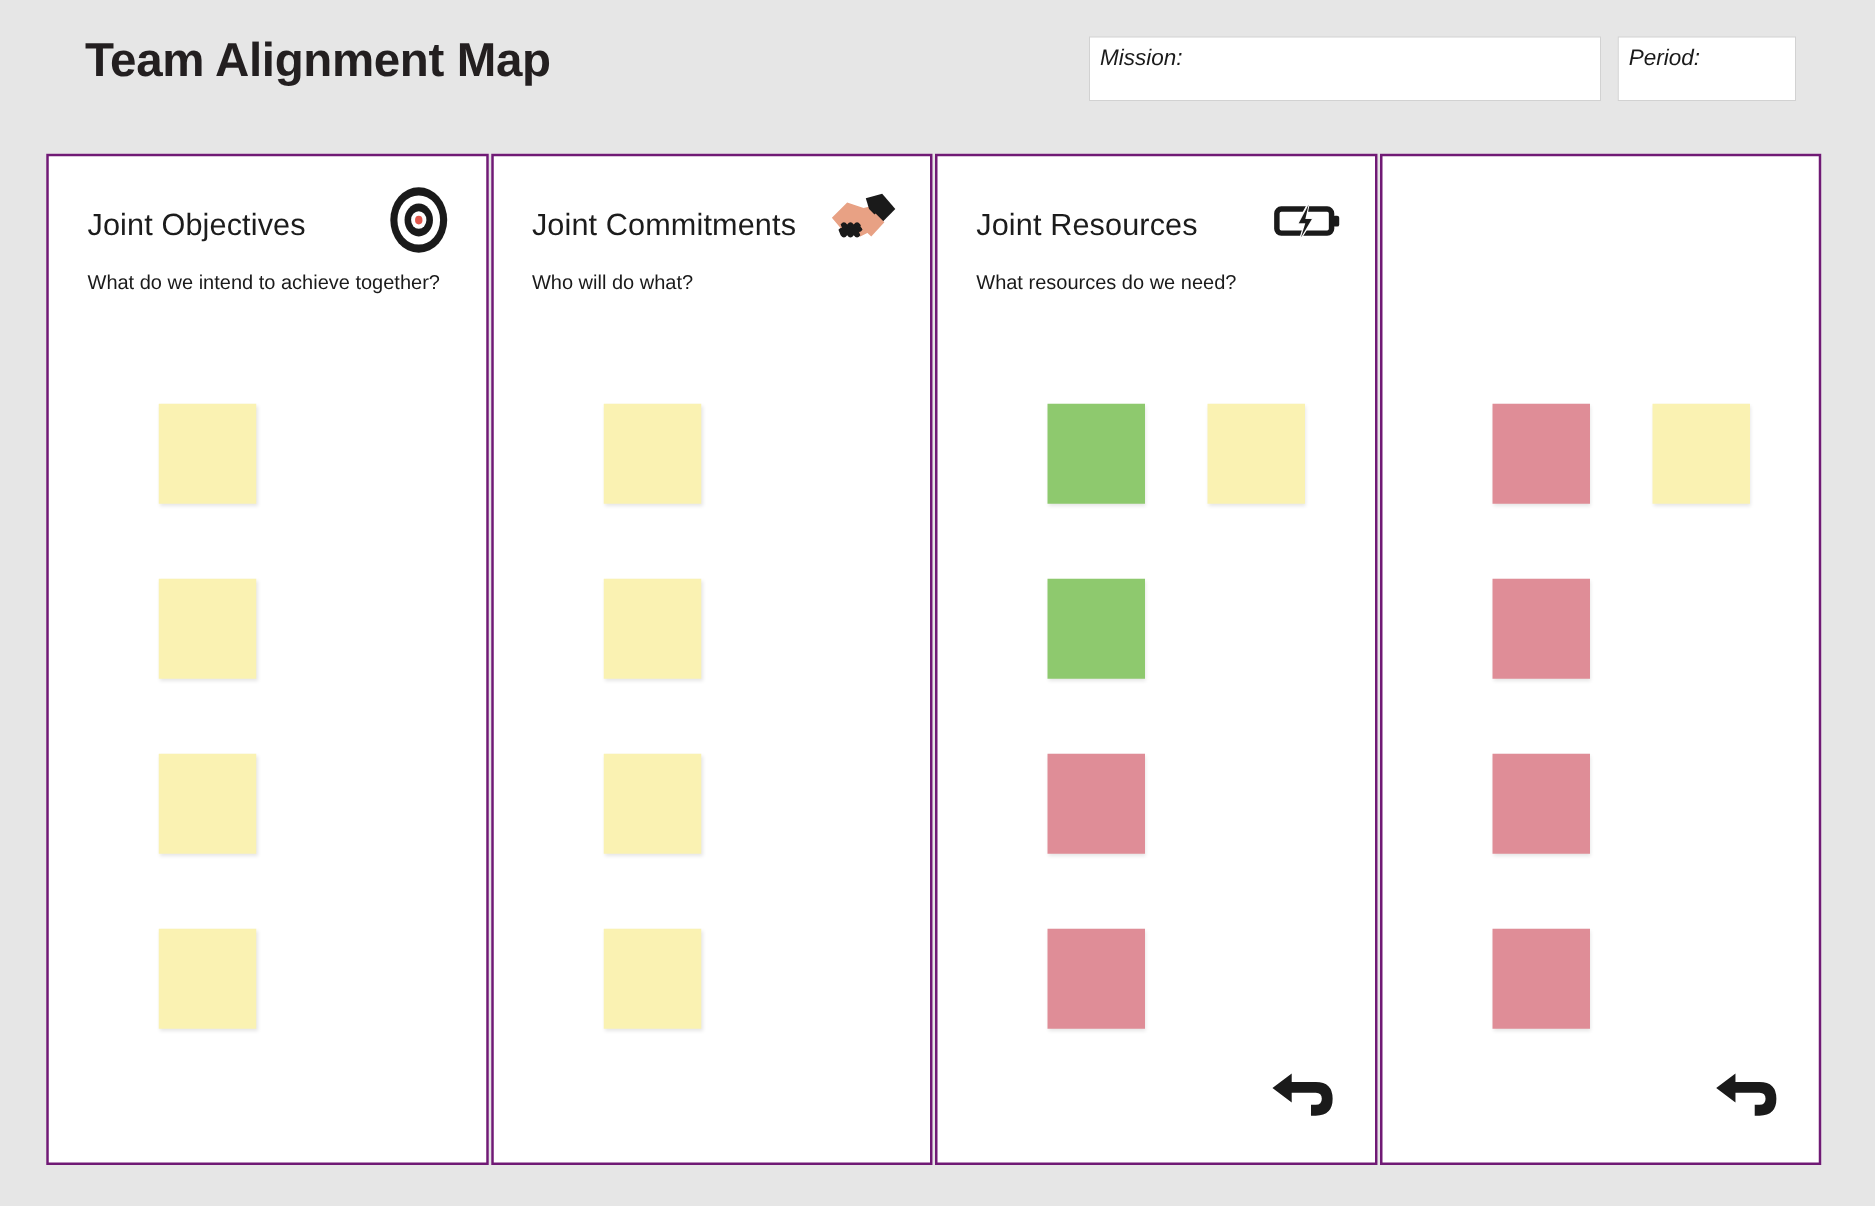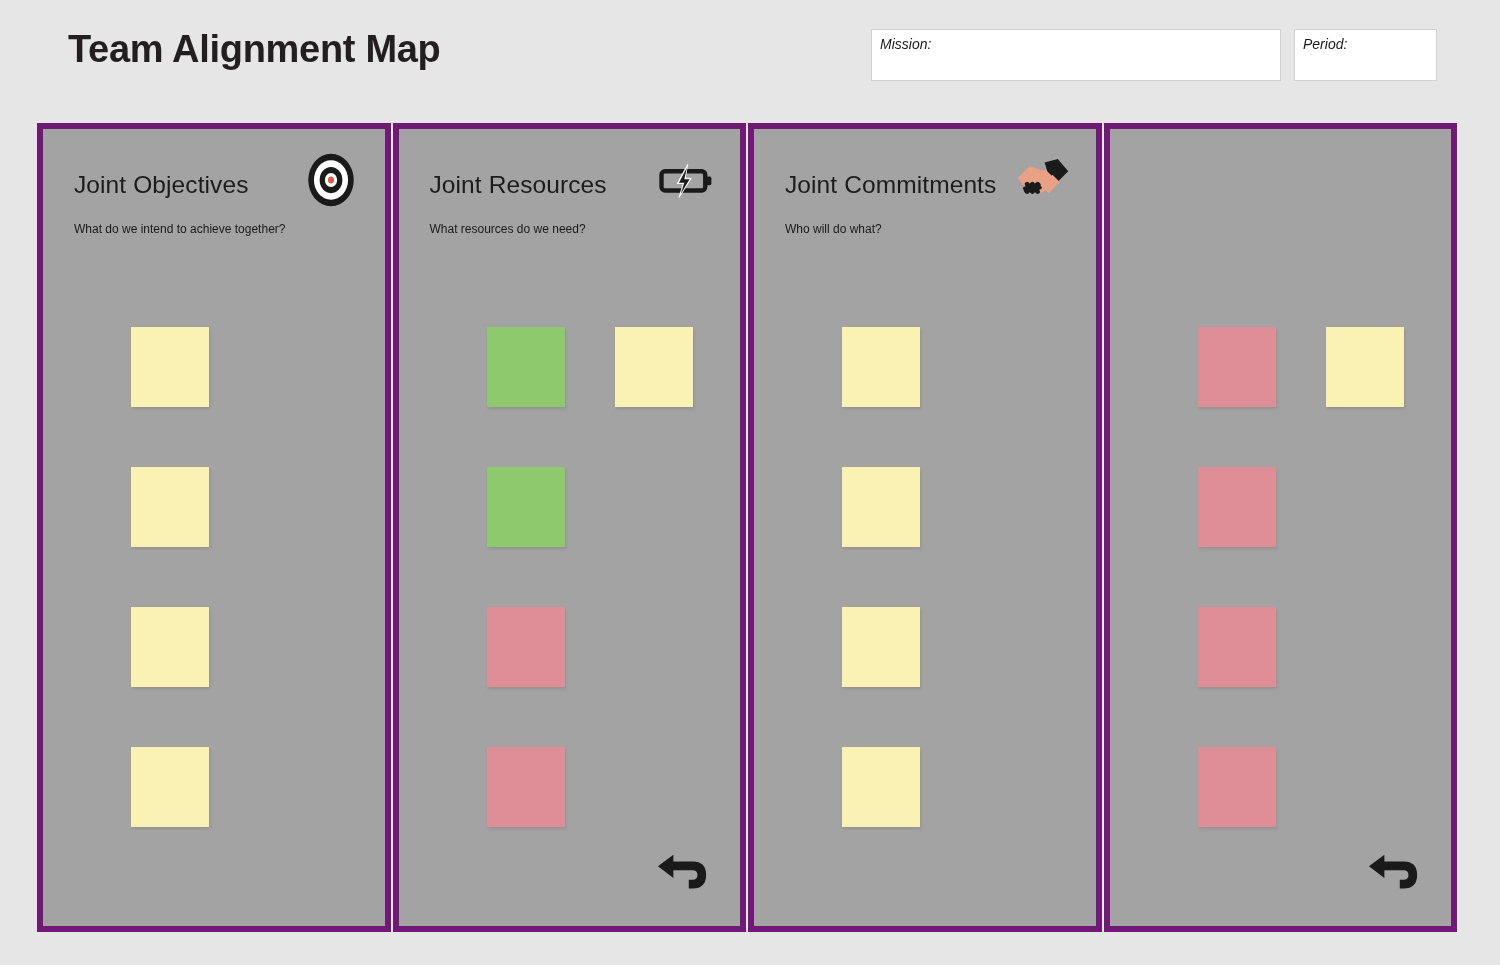--- a/index.html
+++ b/index.html
@@ -47,21 +47,21 @@
   #period-field {
     left: 1294px;
     top: 29px;
     width: 143px;
     height: 52px;
   }
   .meta-label {
     position: absolute;
     left: 8px;
     top: 6px;
-    font-size: 14px;
+    font-size: 18px;
     font-style: italic;
     color: #1a1a1a;
     white-space: nowrap;
   }
   .meta-input {
     position: absolute;
     left: 0; top: 22px;
     width: 100%;
     height: 29px;
     border: none;
@@ -78,22 +78,22 @@
   #board {
     position: absolute;
     left: 37px;
     top: 123px;
     width: 1420px;
     height: 809px;
     display: flex;
   }
   .panel {
     position: relative;
-    background: #a3a3a3;
-    border: 6px solid #701a75;
+    background: #ffffff;
+    border: 2px solid #701a75;
     box-sizing: border-box;
     flex: 1 1 0;
     margin-right: 2px;
     overflow: hidden;
     padding-left: 24px;
   }
   .panel:last-child { margin-right: 0; }
 
   .panel-head {
     position: absolute;
@@ -108,21 +108,21 @@
     font-size: 24.5px;
     font-weight: normal;
     color: #1c1c1c;
     white-space: nowrap;
     letter-spacing: 0.1px;
   }
   .panel-subtitle {
     position: absolute;
     left: 31px;
     top: 93px;
-    font-size: 12px;
+    font-size: 16px;
     color: #1a1a1a;
     white-space: nowrap;
   }
   .panel-icon {
     position: absolute;
     right: 22px;
     top: 23px;
     width: 64px;
     height: 56px;
   }
@@ -200,66 +200,66 @@
       </div>
       <div class="notes-area">
         <div class="note yellow nc0 nr0"></div>
         <div class="note yellow nc0 nr1"></div>
         <div class="note yellow nc0 nr2"></div>
         <div class="note yellow nc0 nr3"></div>
       </div>
     </div>
     <div class="panel">
       <div class="panel-head">
-        <div class="panel-title">Joint Resources</div>
-        <div class="panel-subtitle">What resources do we need?</div>
-        <div class="panel-icon">
-          <svg id="def-charging-battery-icon" width="64" height="56" viewBox="0 0 64 64" xmlns="http://www.w3.org/2000/svg">
-    <rect x="4" y="22" width="50" height="22" rx="4" ry="4" fill="none" stroke="#1a1a1a" stroke-width="5"></rect>
-    <rect x="55" y="28" width="6" height="10" rx="2" ry="2" fill="#1a1a1a"></rect>
-    <path d="M34 14 L22 36 L29 36 L24 52 L38 30 L31 30 Z" fill="#f2f2f2" stroke="#ffffff" stroke-width="1"></path>
-    <path d="M33 18 L24 35 L30 35 L26 48 L36 31 L30 31 Z" fill="#1a1a1a"></path>
-  </svg>
-        </div>
-      </div>
-      <div class="notes-area">
-        <div class="note green nc0 nr0"></div>
-        <div class="note yellow nc1 nr0"></div>
-        <div class="note green nc0 nr1"></div>
-        <div class="note red nc0 nr2"></div>
-        <div class="note red nc0 nr3"></div>
-      </div>
-      <div class="return-arrow">
-        <svg id="def-leftwards-arrow-with-hook-icon" width="62" height="52" viewBox="0 0 64 54" xmlns="http://www.w3.org/2000/svg">
-    <path d="M6 17 L22 5 L22 12 L42 12 Q56 12 56 26 Q56 40 42 40 L38 40 L38 31 L42 31 Q47 31 47 26 Q47 21 42 21 L22 21 L22 29 Z" fill="#1a1a1a"></path>
-  </svg>
-      </div>
-    </div>
-    <div class="panel">
-      <div class="panel-head">
         <div class="panel-title">Joint Commitments</div>
         <div class="panel-subtitle">Who will do what?</div>
         <div class="panel-icon">
           <svg id="def-handshake-icon" width="64" height="56" viewBox="0 0 64 64" xmlns="http://www.w3.org/2000/svg">
     <path d="M4 30 L18 16 L33 21 L45 18 L52 28 L40 42 L30 47 L16 44 Z" fill="#e8a184"></path>
     <path d="M35 12 L50 8 L62 22 L50 34 L38 22 Z" fill="#1a1a1a"></path>
     <path d="M12 36 q3 -4 6 0 q3 -4 6 0 q3 -4 6 0 l2 5 q-3 4 -6 0 q-3 4 -6 0 q-3 4 -6 0 Z" fill="#1a1a1a"></path>
     <path d="M10 41 q3 -4 6 0 q3 -4 6 0 q3 -4 6 0 l2 5 q-3 4 -6 0 q-3 4 -6 0 q-3 4 -6 0 Z" fill="#1a1a1a"></path>
     <path d="M30 38 L44 26 L52 34 L40 47 Z" fill="#e8a184"></path>
   </svg>
         </div>
       </div>
       <div class="notes-area">
         <div class="note yellow nc0 nr0"></div>
         <div class="note yellow nc0 nr1"></div>
         <div class="note yellow nc0 nr2"></div>
         <div class="note yellow nc0 nr3"></div>
       </div>
     </div>
     <div class="panel">
+      <div class="panel-head">
+        <div class="panel-title">Joint Resources</div>
+        <div class="panel-subtitle">What resources do we need?</div>
+        <div class="panel-icon">
+          <svg id="def-charging-battery-icon" width="64" height="56" viewBox="0 0 64 64" xmlns="http://www.w3.org/2000/svg">
+    <rect x="4" y="22" width="50" height="22" rx="4" ry="4" fill="none" stroke="#1a1a1a" stroke-width="5"></rect>
+    <rect x="55" y="28" width="6" height="10" rx="2" ry="2" fill="#1a1a1a"></rect>
+    <path d="M34 14 L22 36 L29 36 L24 52 L38 30 L31 30 Z" fill="#f2f2f2" stroke="#ffffff" stroke-width="1"></path>
+    <path d="M33 18 L24 35 L30 35 L26 48 L36 31 L30 31 Z" fill="#1a1a1a"></path>
+  </svg>
+        </div>
+      </div>
+      <div class="notes-area">
+        <div class="note green nc0 nr0"></div>
+        <div class="note yellow nc1 nr0"></div>
+        <div class="note green nc0 nr1"></div>
+        <div class="note red nc0 nr2"></div>
+        <div class="note red nc0 nr3"></div>
+      </div>
+      <div class="return-arrow">
+        <svg id="def-leftwards-arrow-with-hook-icon" width="62" height="52" viewBox="0 0 64 54" xmlns="http://www.w3.org/2000/svg">
+    <path d="M6 17 L22 5 L22 12 L42 12 Q56 12 56 26 Q56 40 42 40 L38 40 L38 31 L42 31 Q47 31 47 26 Q47 21 42 21 L22 21 L22 29 Z" fill="#1a1a1a"></path>
+  </svg>
+      </div>
+    </div>
+    <div class="panel">
       <div class="notes-area">
         <div class="note red nc0 nr0"></div>
         <div class="note yellow nc1 nr0"></div>
         <div class="note red nc0 nr1"></div>
         <div class="note red nc0 nr2"></div>
         <div class="note red nc0 nr3"></div>
       </div>
       <div class="return-arrow">
         <svg id="def-leftwards-arrow-with-hook-icon" width="62" height="52" viewBox="0 0 64 54" xmlns="http://www.w3.org/2000/svg">
     <path d="M6 17 L22 5 L22 12 L42 12 Q56 12 56 26 Q56 40 42 40 L38 40 L38 31 L42 31 Q47 31 47 26 Q47 21 42 21 L22 21 L22 29 Z" fill="#1a1a1a"></path>

